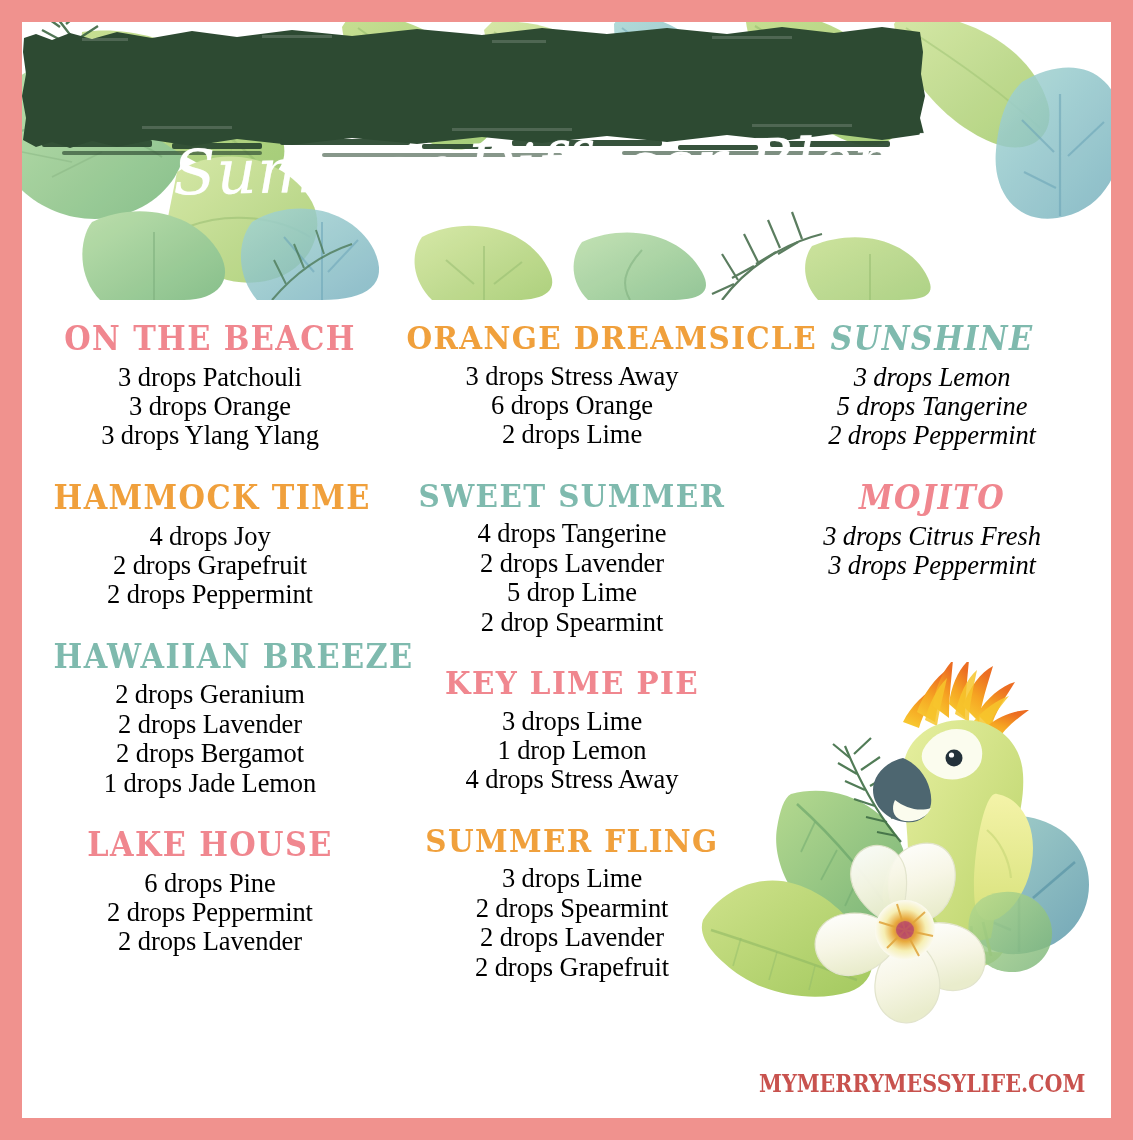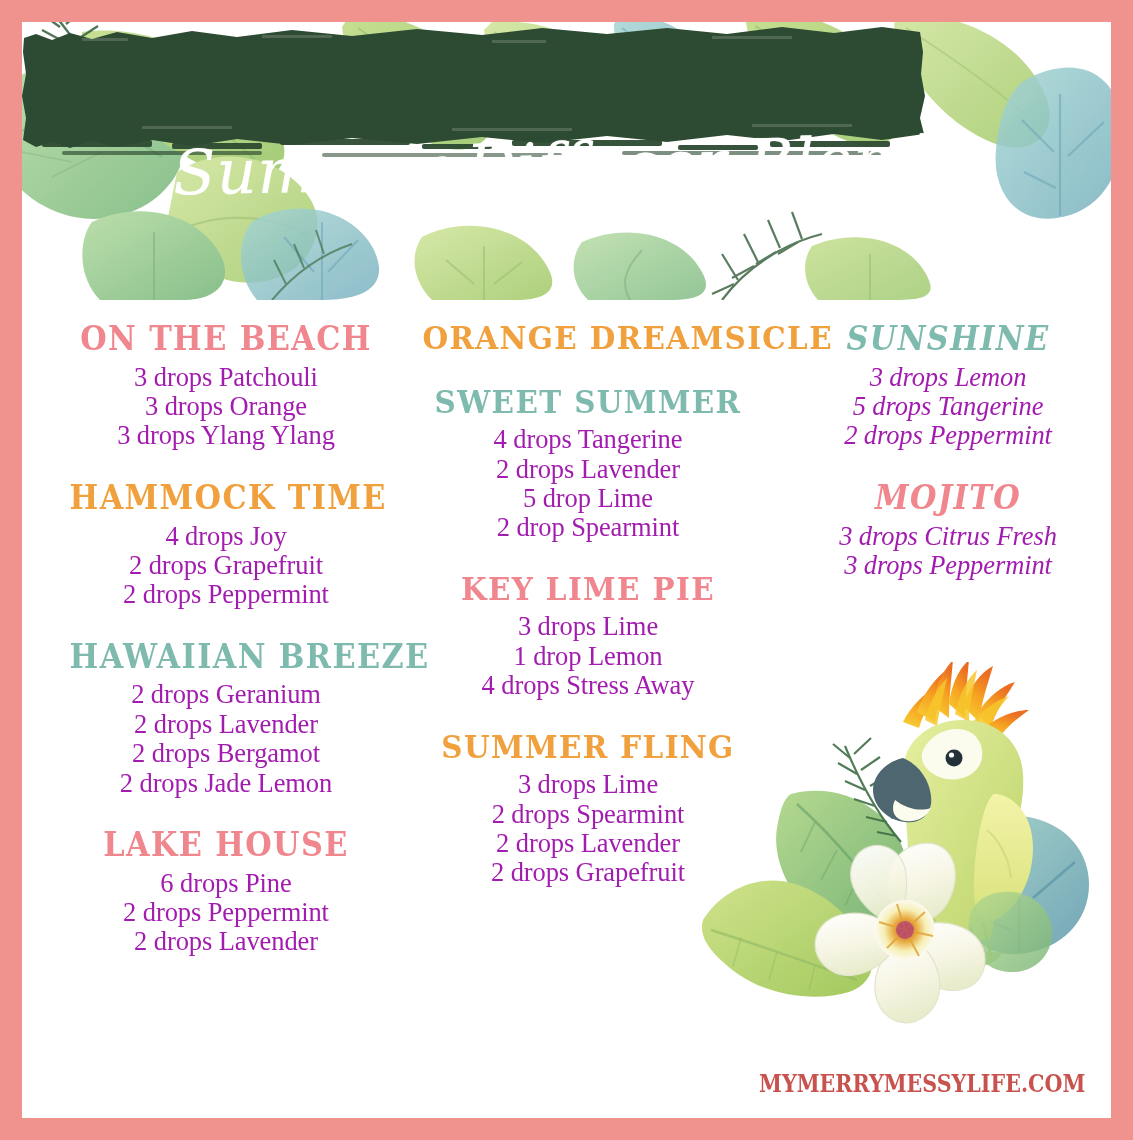--- a/index.html
+++ b/index.html
@@ -60,21 +60,21 @@
     font-weight:400;
     letter-spacing:1px;
     white-space:nowrap;
     transform:rotate(-1.1deg);
     text-shadow:0 0 1px rgba(255,255,255,0.6);
   }
 
   
   #grid {
     position:absolute;
-    left:16px; top:300px;
+    left:0; top:300px;
     width:1089px; height:796px;
   }
 
   .col {
     position:absolute;
     top:0;
     text-align:center;
   }
   #col1 { left:18px;  width:340px; }
   #col2 { left:370px; width:360px; }
@@ -91,21 +91,21 @@
     margin-bottom:6px;
     white-space:nowrap;
     transform:scaleX(0.92);
   }
   .t-pink   { color:#F0878F; }
   .t-orange { color:#F0A03C; }
   .t-teal   { color:#7FBAAE; }
 
   .blend-lines {
     font-family:"Liberation Serif", serif;
-    color:#a21caf;
+    color:#000000;
     font-size:26.5px;
     line-height:1.11;
     letter-spacing:-0.1px;
   }
   .blend-lines div { white-space:nowrap; }
 
   
   #col2 .blend-title { font-size:32px; }
   #col3 .blend-title { font-size:33px; }
 
@@ -300,35 +300,40 @@
               <div>2 drops Grapefruit</div>
               <div>2 drops Peppermint</div>
             </div>
           </div>
           <div class="blend">
             <div class="blend-title t-teal">HAWAIIAN BREEZE</div>
             <div class="blend-lines">
               <div>2 drops Geranium</div>
               <div>2 drops Lavender</div>
               <div>2 drops Bergamot</div>
-              <div>2 drops Jade Lemon</div>
+              <div>1 drops Jade Lemon</div>
             </div>
           </div>
           <div class="blend">
             <div class="blend-title t-pink">LAKE HOUSE</div>
             <div class="blend-lines">
               <div>6 drops Pine</div>
               <div>2 drops Peppermint</div>
               <div>2 drops Lavender</div>
             </div>
           </div>
         </div>
       <div class="col" id="col2">
           <div class="blend">
             <div class="blend-title t-orange">ORANGE DREAMSICLE</div>
+            <div class="blend-lines">
+              <div>3 drops Stress Away</div>
+              <div>6 drops Orange</div>
+              <div>2 drops Lime</div>
+            </div>
           </div>
           <div class="blend">
             <div class="blend-title t-teal">SWEET SUMMER</div>
             <div class="blend-lines">
               <div>4 drops Tangerine</div>
               <div>2 drops Lavender</div>
               <div>5 drop Lime</div>
               <div>2 drop Spearmint</div>
             </div>
           </div>

